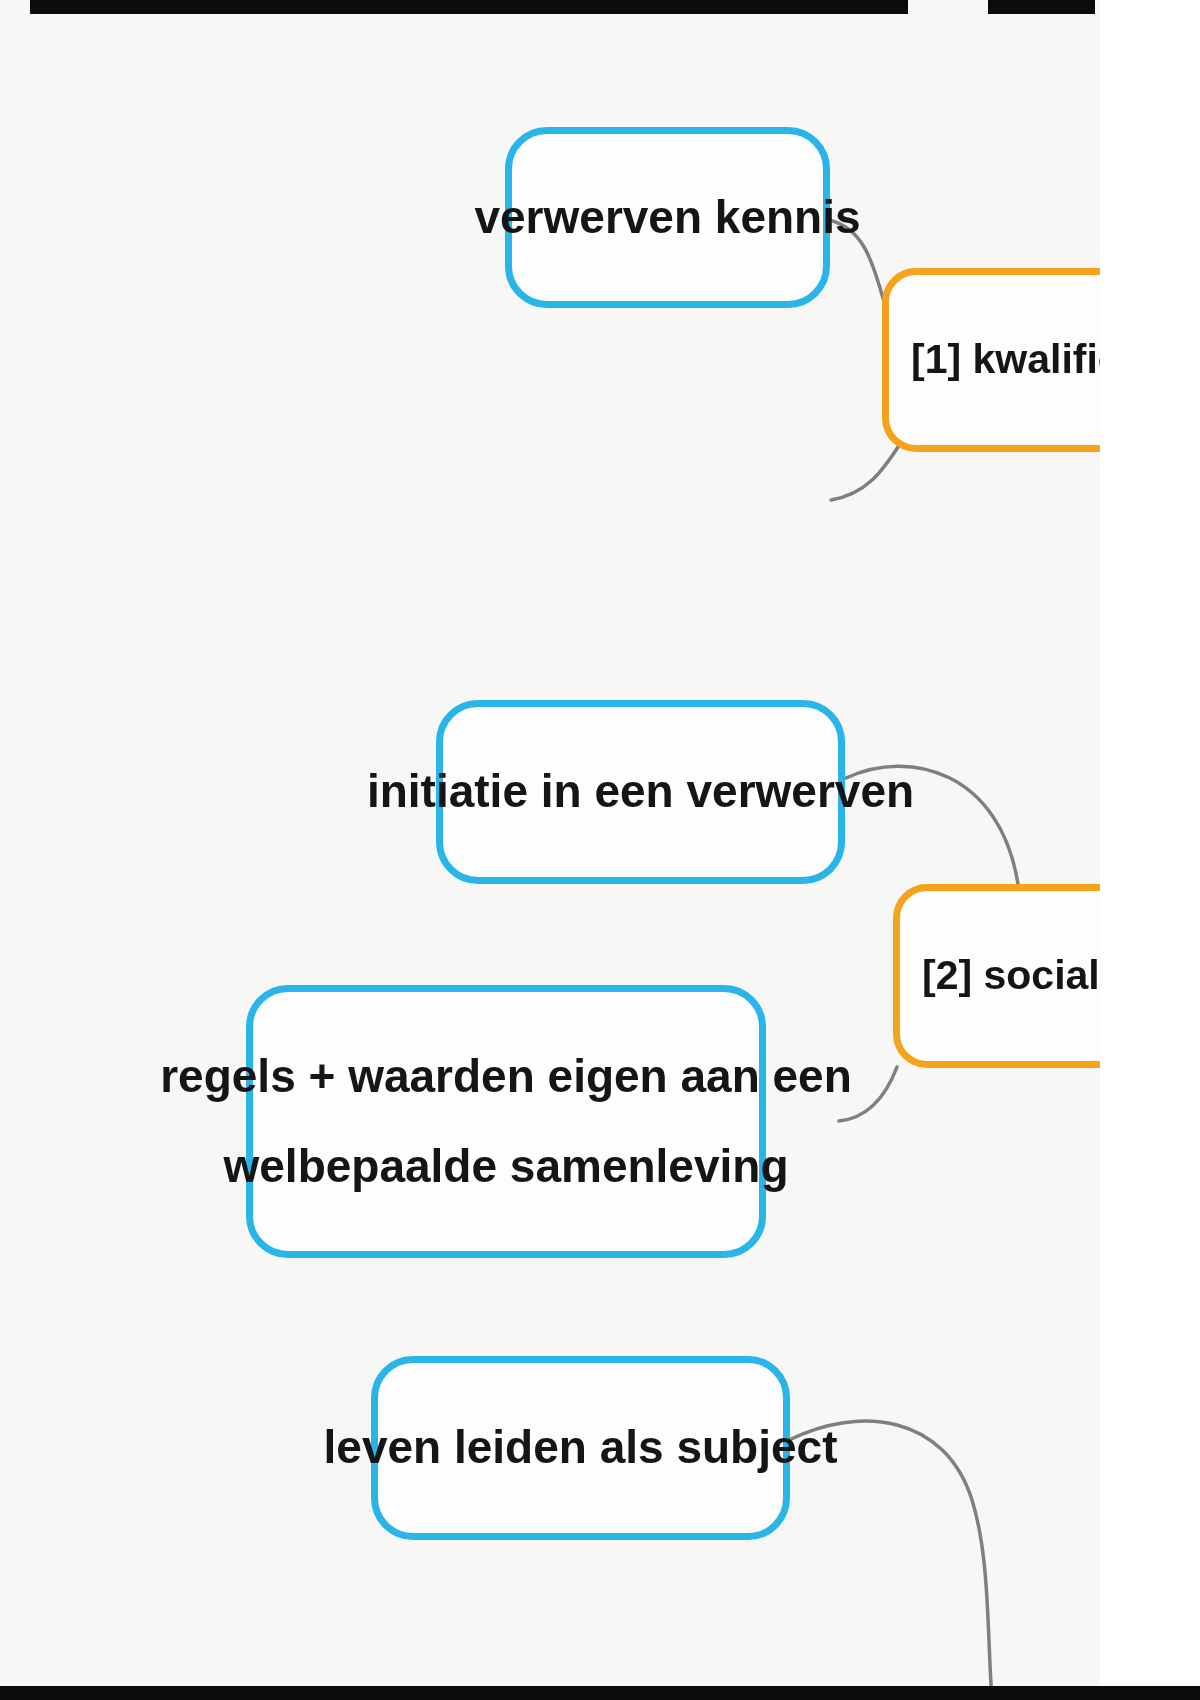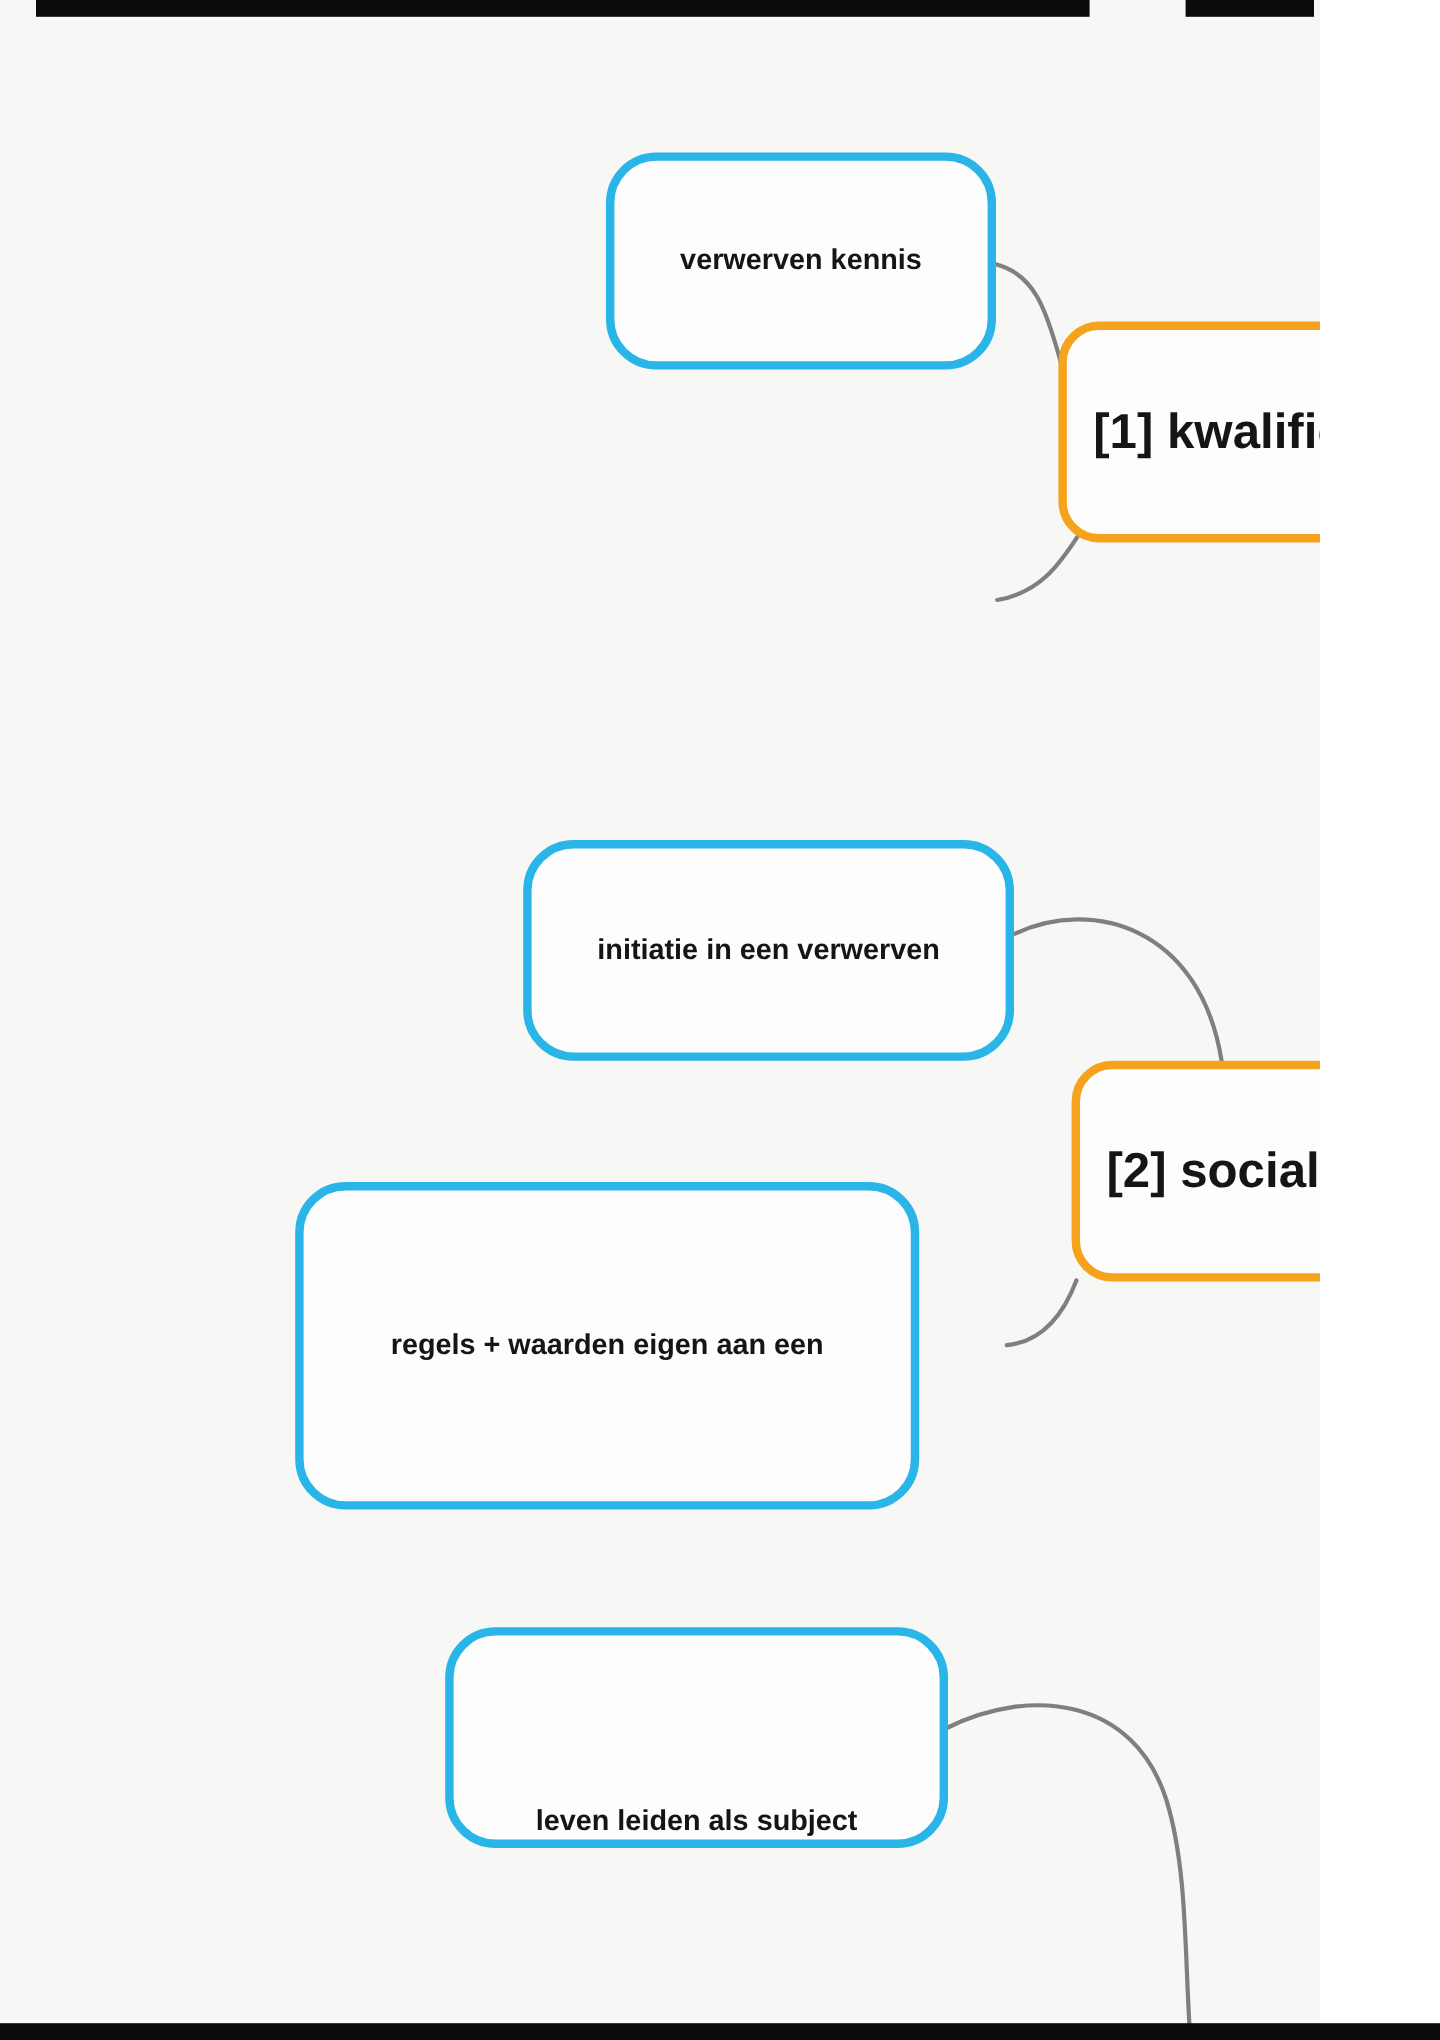--- a/index.html
+++ b/index.html
@@ -29,21 +29,21 @@
     background:var(--node-fill,#fdfdfd);
     display:flex;flex-direction:column;align-items:center;justify-content:center;
     box-sizing:border-box;
     color:var(--text,#151515);
     font-weight:700;
     white-space:nowrap;
   }
   .node.blue{
     border:7px solid var(--node-blue-border,#29b5e8);
     border-radius:42px;
-    font-size:24px;
+    font-size:46px;
   }
   .node.orange{
     border:7px solid var(--node-orange-border,#f5a21c);
     border-radius:34px;
     font-size:41px;
     align-items:flex-start;
     padding-left:22px;
   }
   .node .line{display:block;line-height:1.2;}
   .node.multiline{gap:34px;}
@@ -70,23 +70,24 @@
       <span class="line">verwerven kennis</span>
     </div>
 
 
     <div class="node blue" style="left:436px;top:700px;width:409px;height:184px;">
       <span class="line">initiatie in een verwerven</span>
     </div>
 
     <div class="node blue multiline" style="left:246px;top:985px;width:520px;height:273px;">
       <span class="line">regels + waarden eigen aan een</span>
+      <span class="line">welbepaalde samenleving</span>
     </div>
 
-    <div class="node blue" style="left:371px;top:1356px;width:419px;height:184px;justify-content:flex-end;">
+    <div class="node blue" style="left:371px;top:1356px;width:419px;height:184px;">
       <span class="line">leven leiden als subject</span>
     </div>
 
     <div class="node orange" style="left:882px;top:268px;width:330px;height:184px;">
       <span class="line">[1] kwalificat</span>
     </div>
 
     <div class="node orange" style="left:893px;top:884px;width:330px;height:184px;">
       <span class="line">[2] socialisat</span>
     </div>

